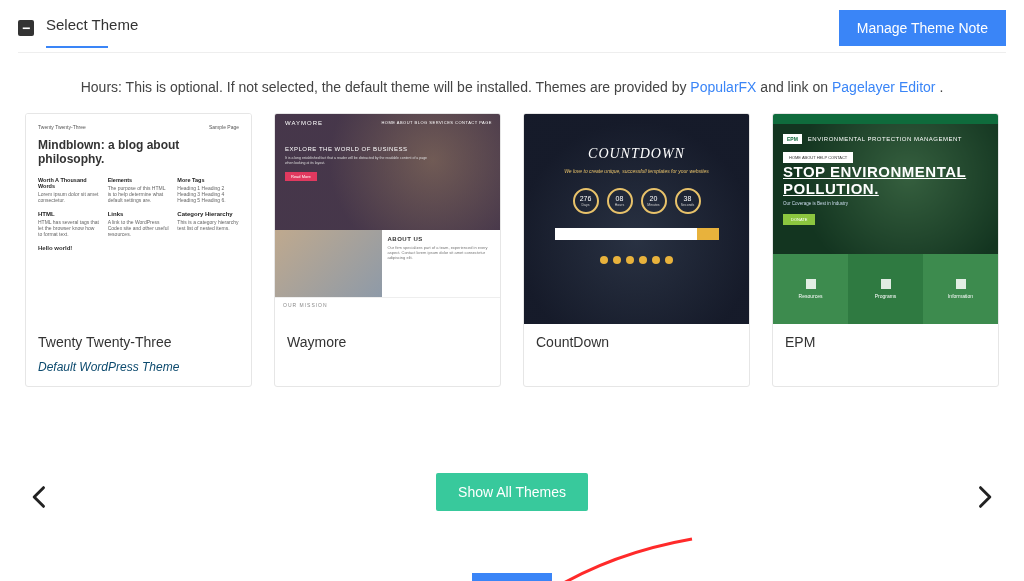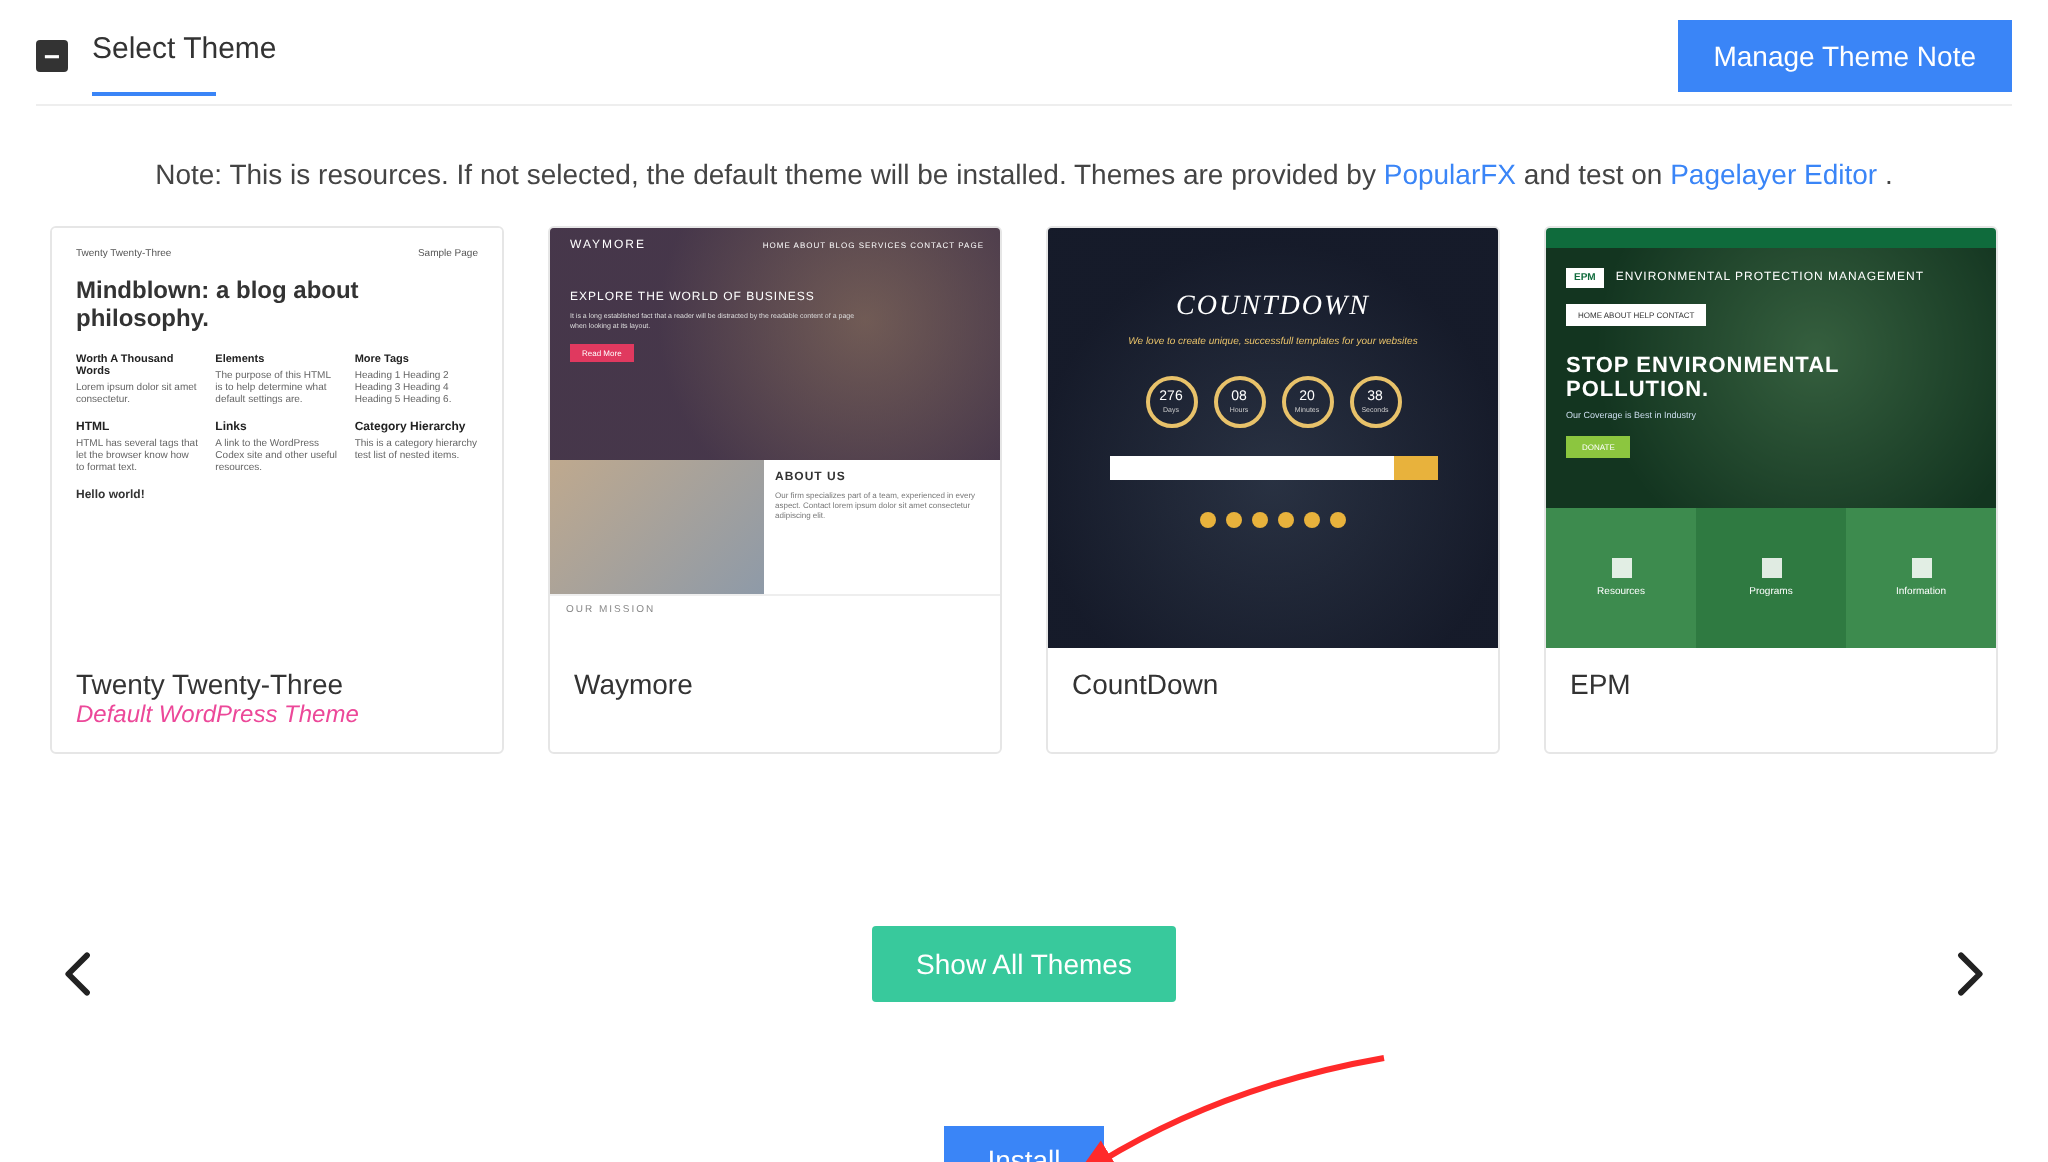--- a/index.html
+++ b/index.html
@@ -12,21 +12,21 @@
   .panel-title::after { content:""; position:absolute; left:0; bottom:-7px; height:2px; width:62px; background:#3a85f7; }
   .btn-blue { background: #3a85f7; color:#fff; border:none; padding: 10px 18px; font-size: 14px; font-weight:500; cursor:pointer; }
   .btn-blue.small { padding: 9px 22px; }
   .note { text-align:center; font-size: 14px; color:#444; margin: 26px 0 18px; }
   .note a { color:#3a85f7; text-decoration:none; }
   .themes-row { display:flex; gap:22px; justify-content:center; padding: 0 2px; }
   .theme-card { width: 227px; border:1px solid #e6e6e6; border-radius:3px; background:#fff; display:flex; flex-direction:column; cursor:pointer; overflow:hidden;}
   .thumb { height: 210px; background:#f5f5f5; overflow:hidden; position:relative; font-size:0; }
   .card-footer { padding: 10px 12px 12px; }
   .card-title { font-size: 14px; color:#333; font-weight:500;}
-  .card-sub { font-size: 12px; color:#ec4899; font-style: italic; margin-top:0;}
+  .card-sub { font-size: 12px; color:#0c4a6e; font-style: italic; margin-top:10px;}
   .nav-arrows { display:flex; align-items:flex-end; justify-content:space-between; margin-top: 86px; padding: 0 8px;}
   .arrow { width:28px; height:28px; cursor:pointer; }
   .center-col { flex:1; display:flex; justify-content:center; }
   .btn-teal { background:#38c99c; color:#fff; border:none; padding:11px 22px; font-size:14px; font-weight:500; cursor:pointer; border-radius:2px;}
   .install-row { display:flex; justify-content:center; margin-top: 62px; position:relative;}
   .arrow-annot { position:absolute; left: calc(50% + 30px); top: -38px; pointer-events:none;}
 
   
   .t1 { background:#fff; font-size:6px; color:#333; padding:10px 12px; height:100%;}
   .t1 .top { display:flex; justify-content:space-between; font-size:5px; color:#555; margin-bottom:8px;}
@@ -67,21 +67,21 @@
   .t3 .dots i { width:8px; height:8px; border-radius:50%; background:#e8b23c; display:block;}
 
   
   .t4 { height:100%; display:flex; flex-direction:column; }
   .t4 .bar1 { background:#0f6b3c; height:10px;}
   .t4 .hero { flex: 0 0 62%; background: linear-gradient(rgba(15,50,30,.6),rgba(15,50,30,.6)), radial-gradient(circle at 60% 40%, #6fa36f 0, #1a3a24 70%); color:#fff; padding:10px;}
   .t4 .hero .top { display:flex; align-items:center; gap:6px; margin-bottom:4px;}
   .t4 .hero .tag { background:#fff; color:#0f6b3c; font-size:5px; font-weight:bold; padding:2px 4px;}
   .t4 .hero .title { font-size:6px; letter-spacing:.5px;}
   .t4 .hero .menu { background:#fff; color:#333; font-size:4px; padding:3px 6px; display:inline-block; margin-top:4px;}
-  .t4 .hero h2 { font-size:11px; margin-top:14px; letter-spacing:.5px;}
+  .t4 .hero h2 { font-size:15px; letter-spacing:.5px;text-decoration:underline;}
   .t4 .hero .sub { font-size:4.5px; color:#cde; margin-top:4px;}
   .t4 .hero .btn { margin-top:8px; background:#8cc63f; font-size:4px; padding:3px 8px; display:inline-block;}
   .t4 .tiles { flex:1; display:flex;}
   .t4 .tile { flex:1; display:flex; flex-direction:column; align-items:center; justify-content:center; color:#fff; font-size:5px; gap:4px;}
   .t4 .tile:nth-child(1){ background:#3d8b4e;}
   .t4 .tile:nth-child(2){ background:#2f7a41;}
   .t4 .tile:nth-child(3){ background:#3d8b4e;}
   .t4 .tile .ic { width:10px; height:10px; background:rgba(255,255,255,.85); }
 </style>
 </head>
@@ -91,23 +91,23 @@
 
   <div class="panel-header">
     <div class="panel-title-wrap">
       <div class="minus-box">−</div>
       <div class="panel-title">Select Theme</div>
     </div>
     <button class="btn-blue">Manage Theme Note</button>
   </div>
 
   <div class="note">
-    <span>Note: This is resources. If not selected, the default theme will be installed. Themes are provided by </span>
+    <span>Hours: This is optional. If not selected, the default theme will be installed. Themes are provided by </span>
     <a href="#">PopularFX</a>
-    <span> and test on </span>
+    <span> and link on </span>
     <a href="#">Pagelayer Editor</a>
     <span>.</span>
   </div>
 
   <div class="themes-row">
 
     <div class="theme-card">
       <div class="thumb">
         <div class="t1">
           <div class="top">

